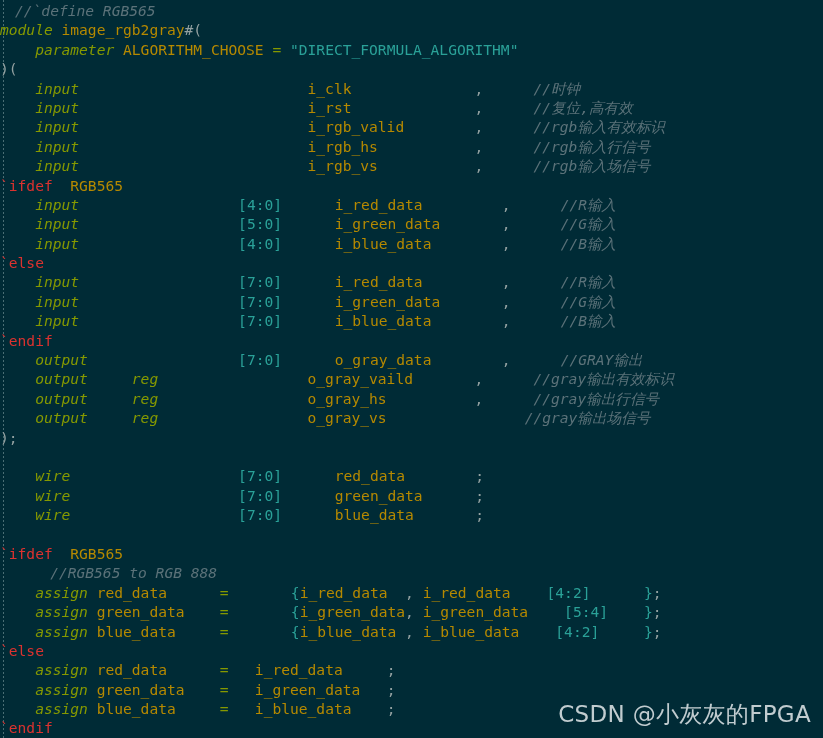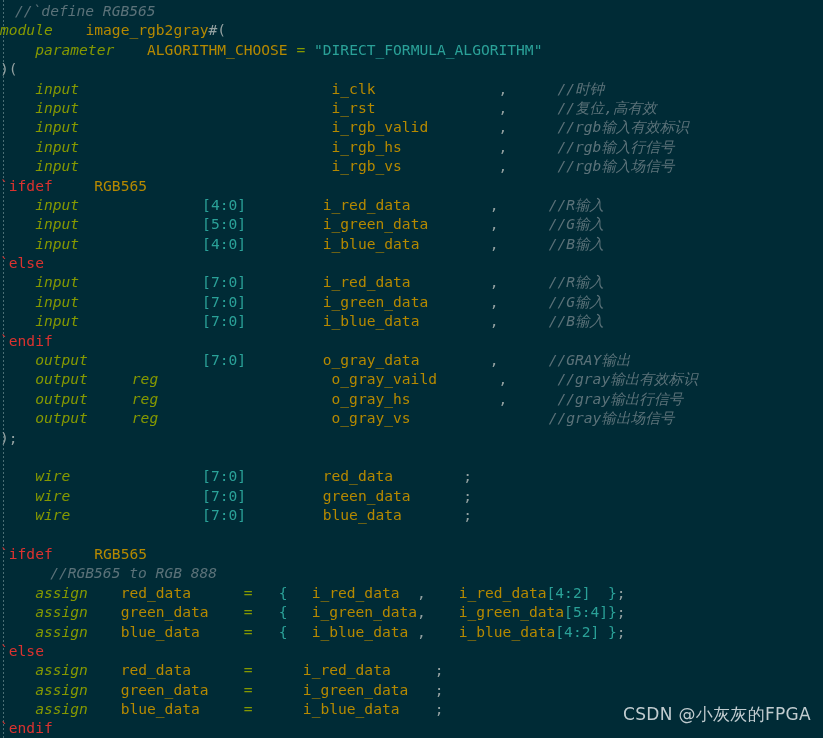--- a/index.html
+++ b/index.html
@@ -38,36 +38,36 @@
     top: 1px;
     width: 823px;
     white-space: pre;
   }
   .line {
     height: 19.4px;
     white-space: pre;
   }
   
   .t-kw    { color: #859900; font-style: italic; }              
-  .t-id    { color: #b58900; margin-left: 24px; }              
+  .t-id    { color: #b58900; }              
   .t-str   { color: #2aa198; }              
   .t-pp    { color: #dc322f; }              
   .t-punct { color: #93a1a1; }              
   .t-op    { color: #859900; }              
-  .t-brk   { color: #2aa198; }              
+  .t-brk   { color: #2aa198; margin-left: 36px; }              
   .t-cmt   { color: #5b7279; font-style: italic; margin-left: 15px; }  
   .t-plain { color: #93a1a1; }
   #watermark {
     position: absolute;
     right: 12px;
     bottom: 14px;
     color: #d2dadd;
     opacity: .92;
     font-family: "DejaVu Sans", "Liberation Sans", sans-serif;
-    font-size: 17px;
+    font-size: 23px;
     letter-spacing: .3px;
     white-space: pre;
   }
 </style>
 </head>
 <body>
 
 <div id="editor">
   <div id="indent-guide"></div>
   <div id="code"><div class="line"><span class="t-cmt">//`define RGB565</span></div><div class="line"><span class="t-kw">module </span><span class="t-id">image_rgb2gray</span><span class="t-punct">#(</span></div><div class="line"><span class="t-plain">    </span><span class="t-kw">parameter </span><span class="t-id">ALGORITHM_CHOOSE </span><span class="t-op">= </span><span class="t-str">"DIRECT_FORMULA_ALGORITHM"</span></div><div class="line"><span class="t-punct">)(</span></div><div class="line"><span class="t-plain">    </span><span class="t-kw">input</span><span class="t-plain">                          </span><span class="t-id">i_clk</span><span class="t-plain">              </span><span class="t-punct">,</span><span class="t-plain">    </span><span class="t-cmt">//时钟</span></div><div class="line"><span class="t-plain">    </span><span class="t-kw">input</span><span class="t-plain">                          </span><span class="t-id">i_rst</span><span class="t-plain">              </span><span class="t-punct">,</span><span class="t-plain">    </span><span class="t-cmt">//复位,高有效</span></div><div class="line"><span class="t-plain">    </span><span class="t-kw">input</span><span class="t-plain">                          </span><span class="t-id">i_rgb_valid</span><span class="t-plain">        </span><span class="t-punct">,</span><span class="t-plain">    </span><span class="t-cmt">//rgb输入有效标识</span></div><div class="line"><span class="t-plain">    </span><span class="t-kw">input</span><span class="t-plain">                          </span><span class="t-id">i_rgb_hs</span><span class="t-plain">           </span><span class="t-punct">,</span><span class="t-plain">    </span><span class="t-cmt">//rgb输入行信号</span></div><div class="line"><span class="t-plain">    </span><span class="t-kw">input</span><span class="t-plain">                          </span><span class="t-id">i_rgb_vs</span><span class="t-plain">           </span><span class="t-punct">,</span><span class="t-plain">    </span><span class="t-cmt">//rgb输入场信号</span></div><div class="line"><span class="t-pp">`ifdef</span><span class="t-plain">  </span><span class="t-id">RGB565</span></div><div class="line"><span class="t-plain">    </span><span class="t-kw">input</span><span class="t-plain">              </span><span class="t-brk">[4:0]</span><span class="t-plain">      </span><span class="t-id">i_red_data</span><span class="t-plain">         </span><span class="t-punct">,</span><span class="t-plain">    </span><span class="t-cmt">//R输入</span></div><div class="line"><span class="t-plain">    </span><span class="t-kw">input</span><span class="t-plain">              </span><span class="t-brk">[5:0]</span><span class="t-plain">      </span><span class="t-id">i_green_data</span><span class="t-plain">       </span><span class="t-punct">,</span><span class="t-plain">    </span><span class="t-cmt">//G输入</span></div><div class="line"><span class="t-plain">    </span><span class="t-kw">input</span><span class="t-plain">              </span><span class="t-brk">[4:0]</span><span class="t-plain">      </span><span class="t-id">i_blue_data</span><span class="t-plain">        </span><span class="t-punct">,</span><span class="t-plain">    </span><span class="t-cmt">//B输入</span></div><div class="line"><span class="t-pp">`else</span></div><div class="line"><span class="t-plain">    </span><span class="t-kw">input</span><span class="t-plain">              </span><span class="t-brk">[7:0]</span><span class="t-plain">      </span><span class="t-id">i_red_data</span><span class="t-plain">         </span><span class="t-punct">,</span><span class="t-plain">    </span><span class="t-cmt">//R输入</span></div><div class="line"><span class="t-plain">    </span><span class="t-kw">input</span><span class="t-plain">              </span><span class="t-brk">[7:0]</span><span class="t-plain">      </span><span class="t-id">i_green_data</span><span class="t-plain">       </span><span class="t-punct">,</span><span class="t-plain">    </span><span class="t-cmt">//G输入</span></div><div class="line"><span class="t-plain">    </span><span class="t-kw">input</span><span class="t-plain">              </span><span class="t-brk">[7:0]</span><span class="t-plain">      </span><span class="t-id">i_blue_data</span><span class="t-plain">        </span><span class="t-punct">,</span><span class="t-plain">    </span><span class="t-cmt">//B输入</span></div><div class="line"><span class="t-pp">`endif</span></div><div class="line"><span class="t-plain">    </span><span class="t-kw">output</span><span class="t-plain">             </span><span class="t-brk">[7:0]</span><span class="t-plain">      </span><span class="t-id">o_gray_data</span><span class="t-plain">        </span><span class="t-punct">,</span><span class="t-plain">    </span><span class="t-cmt">//GRAY输出</span></div><div class="line"><span class="t-plain">    </span><span class="t-kw">output</span><span class="t-plain">     </span><span class="t-kw">reg</span><span class="t-plain">                 </span><span class="t-id">o_gray_vaild</span><span class="t-plain">       </span><span class="t-punct">,</span><span class="t-plain">    </span><span class="t-cmt">//gray输出有效标识</span></div><div class="line"><span class="t-plain">    </span><span class="t-kw">output</span><span class="t-plain">     </span><span class="t-kw">reg</span><span class="t-plain">                 </span><span class="t-id">o_gray_hs</span><span class="t-plain">          </span><span class="t-punct">,</span><span class="t-plain">    </span><span class="t-cmt">//gray输出行信号</span></div><div class="line"><span class="t-plain">    </span><span class="t-kw">output</span><span class="t-plain">     </span><span class="t-kw">reg</span><span class="t-plain">                 </span><span class="t-id">o_gray_vs</span><span class="t-plain">           </span><span class="t-plain">   </span><span class="t-cmt">//gray输出场信号</span></div><div class="line"><span class="t-punct">);</span></div><div class="line">&nbsp;</div><div class="line"><span class="t-plain">    </span><span class="t-kw">wire</span><span class="t-plain">               </span><span class="t-brk">[7:0]</span><span class="t-plain">      </span><span class="t-id">red_data</span><span class="t-plain">        </span><span class="t-punct">;</span></div><div class="line"><span class="t-plain">    </span><span class="t-kw">wire</span><span class="t-plain">               </span><span class="t-brk">[7:0]</span><span class="t-plain">      </span><span class="t-id">green_data</span><span class="t-plain">      </span><span class="t-punct">;</span></div><div class="line"><span class="t-plain">    </span><span class="t-kw">wire</span><span class="t-plain">               </span><span class="t-brk">[7:0]</span><span class="t-plain">      </span><span class="t-id">blue_data</span><span class="t-plain">       </span><span class="t-punct">;</span></div><div class="line">&nbsp;</div><div class="line"><span class="t-pp">`ifdef</span><span class="t-plain">  </span><span class="t-id">RGB565</span></div><div class="line"><span class="t-plain">    </span><span class="t-cmt">//RGB565 to RGB 888</span></div><div class="line"><span class="t-plain">    </span><span class="t-kw">assign </span><span class="t-id">red_data</span><span class="t-plain">      </span><span class="t-op">=</span><span class="t-plain">   </span><span class="t-brk">{</span><span class="t-id">i_red_data</span><span class="t-plain">  </span><span class="t-punct">, </span><span class="t-id">i_red_data</span><span class="t-brk">[4:2]</span><span class="t-plain">  </span><span class="t-brk">}</span><span class="t-punct">;</span></div><div class="line"><span class="t-plain">    </span><span class="t-kw">assign </span><span class="t-id">green_data</span><span class="t-plain">    </span><span class="t-op">=</span><span class="t-plain">   </span><span class="t-brk">{</span><span class="t-id">i_green_data</span><span class="t-punct">, </span><span class="t-id">i_green_data</span><span class="t-brk">[5:4]</span><span class="t-brk">}</span><span class="t-punct">;</span></div><div class="line"><span class="t-plain">    </span><span class="t-kw">assign </span><span class="t-id">blue_data</span><span class="t-plain">     </span><span class="t-op">=</span><span class="t-plain">   </span><span class="t-brk">{</span><span class="t-id">i_blue_data</span><span class="t-plain"> </span><span class="t-punct">, </span><span class="t-id">i_blue_data</span><span class="t-brk">[4:2]</span><span class="t-plain"> </span><span class="t-brk">}</span><span class="t-punct">;</span></div><div class="line"><span class="t-pp">`else</span></div><div class="line"><span class="t-plain">    </span><span class="t-kw">assign </span><span class="t-id">red_data</span><span class="t-plain">      </span><span class="t-op">=</span><span class="t-plain">   </span><span class="t-id">i_red_data</span><span class="t-plain">     </span><span class="t-punct">;</span></div><div class="line"><span class="t-plain">    </span><span class="t-kw">assign </span><span class="t-id">green_data</span><span class="t-plain">    </span><span class="t-op">=</span><span class="t-plain">   </span><span class="t-id">i_green_data</span><span class="t-plain">   </span><span class="t-punct">;</span></div><div class="line"><span class="t-plain">    </span><span class="t-kw">assign </span><span class="t-id">blue_data</span><span class="t-plain">     </span><span class="t-op">=</span><span class="t-plain">   </span><span class="t-id">i_blue_data</span><span class="t-plain">    </span><span class="t-punct">;</span></div><div class="line"><span class="t-pp">`endif</span></div></div>

